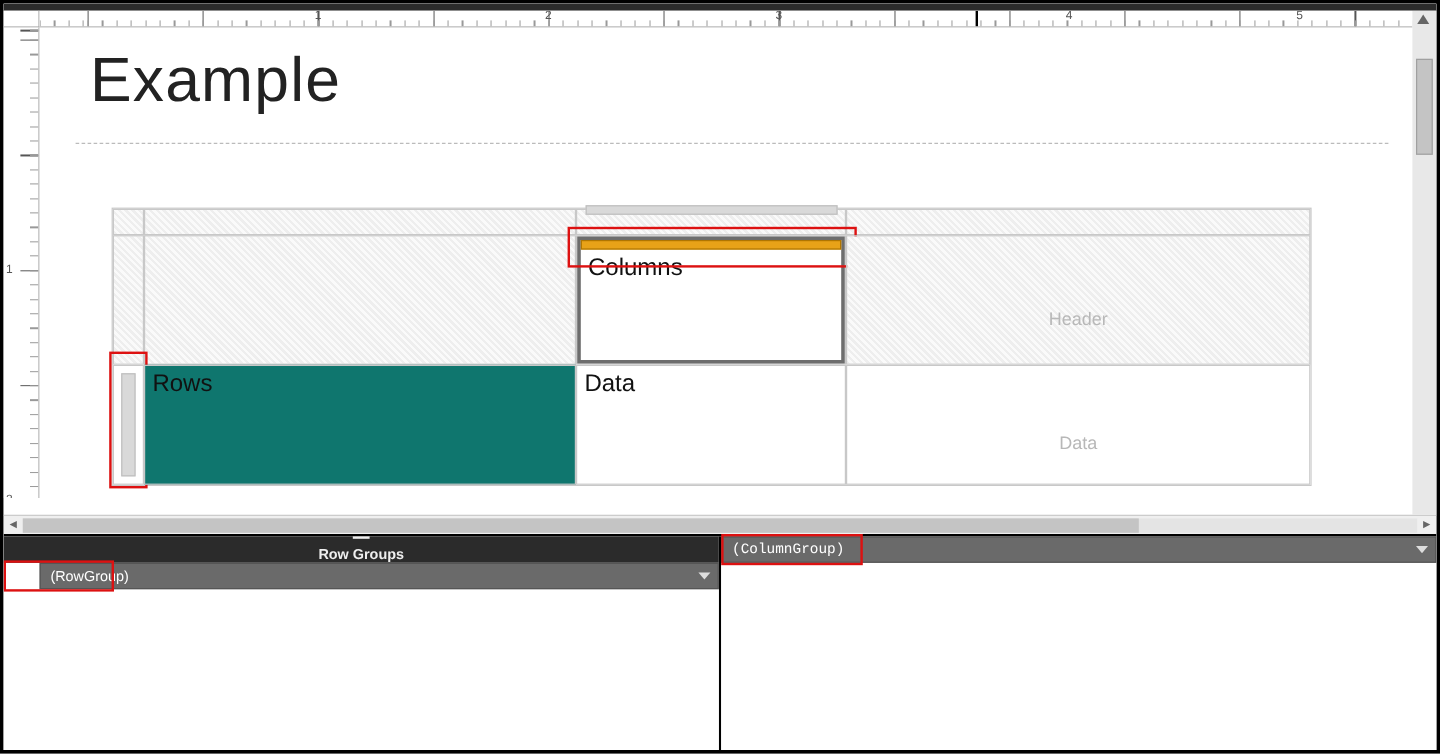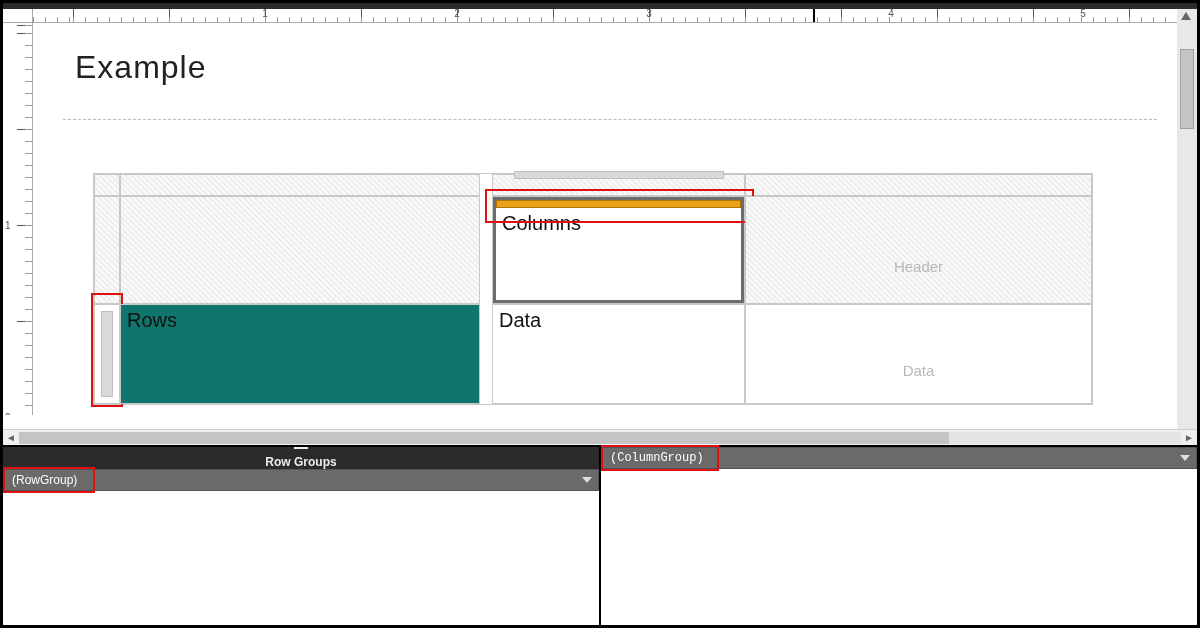--- a/index.html
+++ b/index.html
@@ -100,43 +100,43 @@
     grid-column:2; grid-row:2;
     background:#fff;
     position: relative;
     overflow: hidden;
   }
   .page {
     position:absolute; left:30px; top:10px; right:20px; bottom:0;
     background:#fff;
   }
   .page-title {
-    position:absolute; left:12px; top:16px;
-    font-size: 32px;
+    position:absolute; left:12px; top:4px;
+    font-size: 52px;
     font-weight: 300;
     color:#222;
     letter-spacing: 1px;
   }
   .title-underline {
     position:absolute; left:0; right:0; top:86px;
     border-bottom: 1px dashed #bbb;
   }
 
   .tablix {
     position:absolute; left:30px; top:140px; width:1000px;
     border:1px solid #c8c8c8;
   }
   .trow { display:flex; }
   .tcell {
     border:1px solid #c8c8c8;
     position:relative;
   }
   .c-handle { width:26px; }
   .c-corner { width:360px; }
-  .c-colgrp { width:253px;margin-left:12px; }
+  .c-colgrp { width:225px; }
   .c-static { flex:1; }
   .r1 { height:22px; }
   .r2 { height:108px; }
   .r3 { height:100px; }
 
   .hatch {
     background-image: repeating-linear-gradient(45deg, #eee 0 2px, #fafafa 2px 4px);
   }
   .colheadbox {
     position:absolute; inset:0;
@@ -315,21 +315,21 @@
     </div>
     <div class="arR">►</div>
   </div>
 
   <div class="groups">
     <div class="gcol">
       <div class="ghead">
         <span class="gicon"></span>
         <span>Row Groups</span>
       </div>
-      <div style="position:relative;">
+      <div style="position:relative;padding-left:30px;">
         <div class="gitem">
           <span>(RowGroup)</span>
           <span class="itri"></span>
         </div>
         <div class="gitem-red" style="left:0; top:-2px; width:92px; height:26px;"></div>
       </div>
       <div class="gbody"></div>
     </div>
     <div class="gcol">
       <div style="position:relative;font-family:Liberation Mono, monospace;">

